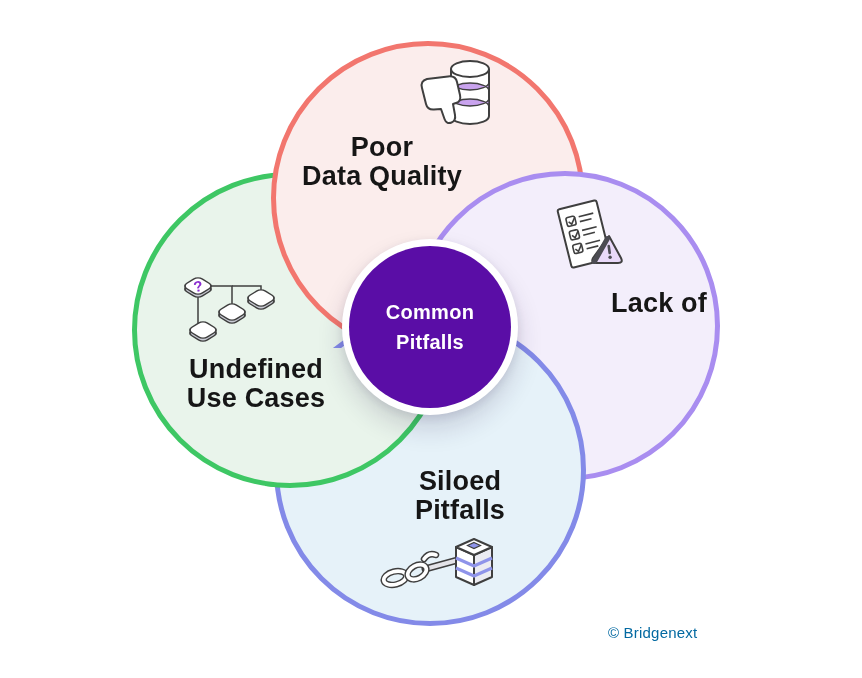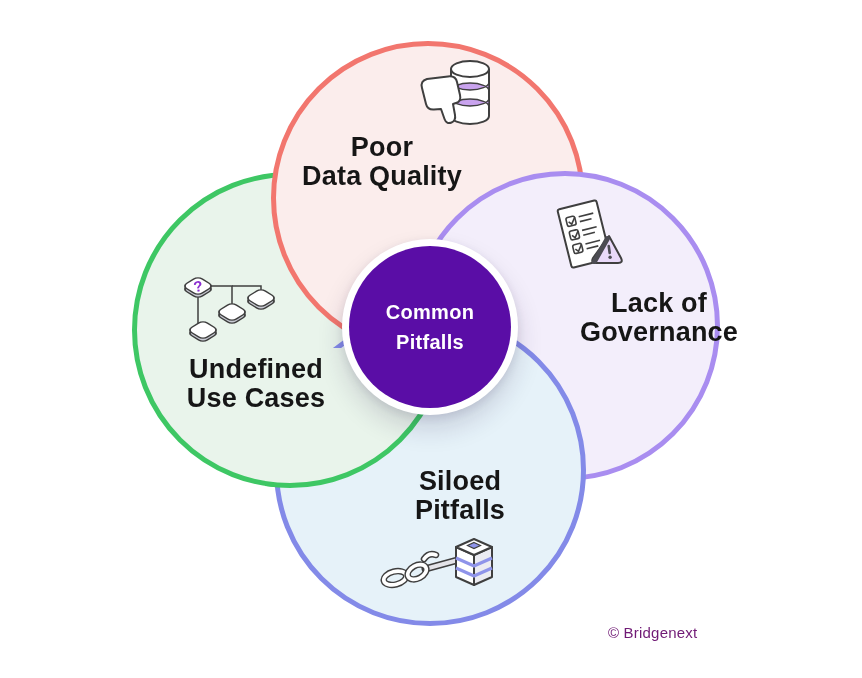--- a/index.html
+++ b/index.html
@@ -37,21 +37,21 @@
     border-radius:50%; background:#ffffff;
     box-shadow:0 14px 26px rgba(35,25,70,.16), 0 3px 8px rgba(35,25,70,.10);
     display:flex; align-items:center; justify-content:center;
   }
   #badge-inner {
     width:162px; height:162px; border-radius:50%;
     display:flex; flex-direction:column; align-items:center; justify-content:center;
     font-size:20px; font-weight:700; line-height:30px; letter-spacing:0.3px;
   }
   #copyright {
-    position:absolute; left:608px; top:624px; font-size:15px; color:#701a75; letter-spacing:0.2px;
+    position:absolute; left:608px; top:624px; font-size:15px; color:#0369a1; letter-spacing:0.2px;
   }
 </style>
 </head>
 <body>
 
 <div id="stage">
 
   <div class="circle" id="c-usecases" style="border-color: rgb(62, 199, 100); background-color: rgb(233, 244, 235);"></div>
   <div class="circle" id="c-poor" style="border-color: rgb(242, 118, 110); background-color: rgb(251, 237, 236);"></div>
   <div class="circle" id="c-governance" style="border-color: rgb(169, 141, 240); background-color: rgb(243, 238, 251);"></div>
@@ -128,21 +128,20 @@
       <path d="M44 27 q5 -7 12 -4" stroke="#fff" stroke-width="3.6" stroke-linecap="round"></path>
     </g>
   </svg>
 
   <div class="label" id="label-poor">
     <div>Poor</div>
     <div>Data Quality</div>
   </div>
   <div class="label" id="label-governance">
     <div>Lack of</div>
-    <div>Governance</div>
   </div>
   <div class="label" id="label-usecases">
     <div>Undefined</div>
     <div>Use Cases</div>
   </div>
   <div class="label" id="label-siloed">
     <div>Siloed</div>
     <div>Pitfalls</div>
   </div>
 

